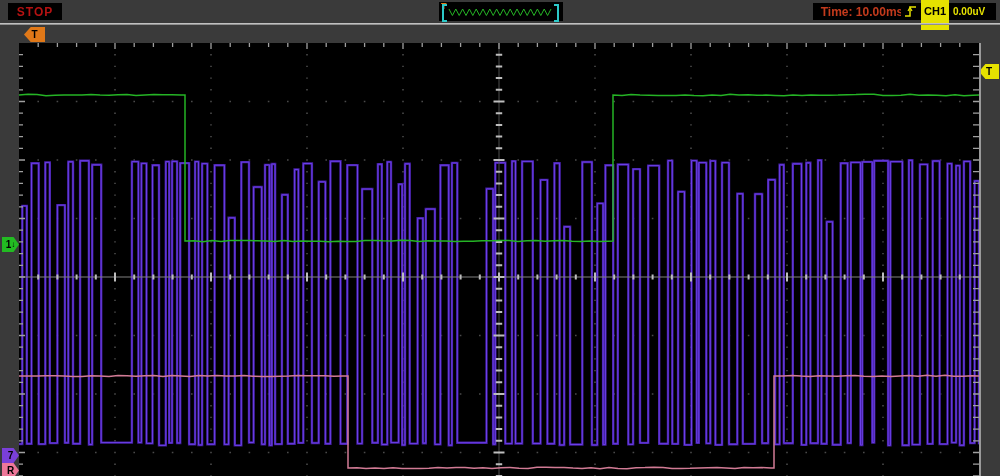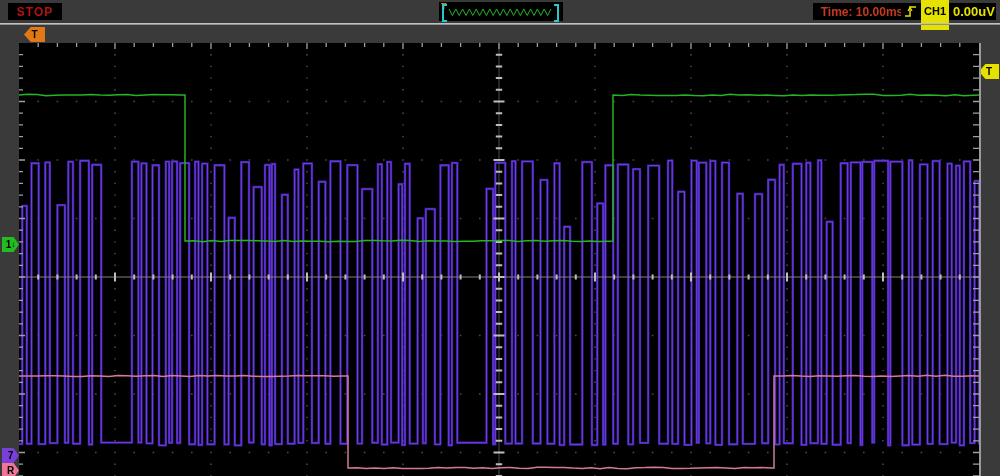--- a/index.html
+++ b/index.html
@@ -8,21 +8,21 @@
   .topbar{position:absolute;left:0;top:0;width:1000px;height:23px;background:#3a3a3a;}
   .sep{position:absolute;left:0;top:23px;width:1000px;height:2px;
        background:linear-gradient(#d8d8d8,#777);}
   .box{position:absolute;background:#000;display:flex;align-items:center;justify-content:center;}
   .stop-box{left:8px;top:3px;width:54px;height:17px;}
   .stop-txt{color:#b51212;font-weight:bold;font-size:12px;letter-spacing:1px;}
   .time-box{left:813px;top:3px;width:98px;height:17px;}
   .time-txt{color:#c33a1c;font-weight:bold;font-size:12px;}
   .trig-box{left:901px;top:3px;width:95px;height:17px;justify-content:flex-start;gap:4px;padding-left:3px;box-sizing:border-box;}
   .ch-badge{background:#e6e200;color:#000;font-weight:bold;font-size:11px;padding:12px 3px;line-height:13px;}
-  .trig-val{color:#e6e200;font-weight:bold;font-size:13px;}
+  .trig-val{color:#e6e200;font-weight:bold;font-size:10px;}
   .preview{left:439px;top:2px;width:124px;height:19px;background:#000;justify-content:flex-start;}
   .brk{position:absolute;top:2px;width:3px;height:14px;}
   .brk.l{left:3px;border-left:2px solid #2cc8c8;border-top:2px solid #2cc8c8;border-bottom:2px solid #2cc8c8;}
   .brk.r{right:4px;border-right:2px solid #2cc8c8;border-top:2px solid #2cc8c8;border-bottom:2px solid #2cc8c8;}
   .pv-t{position:absolute;left:2px;top:-1px;color:#e07818;font-size:9px;font-weight:bold;}
   .screen{position:absolute;left:19px;top:43px;width:960px;height:433px;background:#000;
           border-right:2px solid #9a9a9a;}
   .tag{position:absolute;display:flex;align-items:center;justify-content:center;
        font-weight:bold;font-size:10px;color:#000;}
   .tag-ttime{left:24px;top:27px;width:21px;height:15px;background:#e07818;

